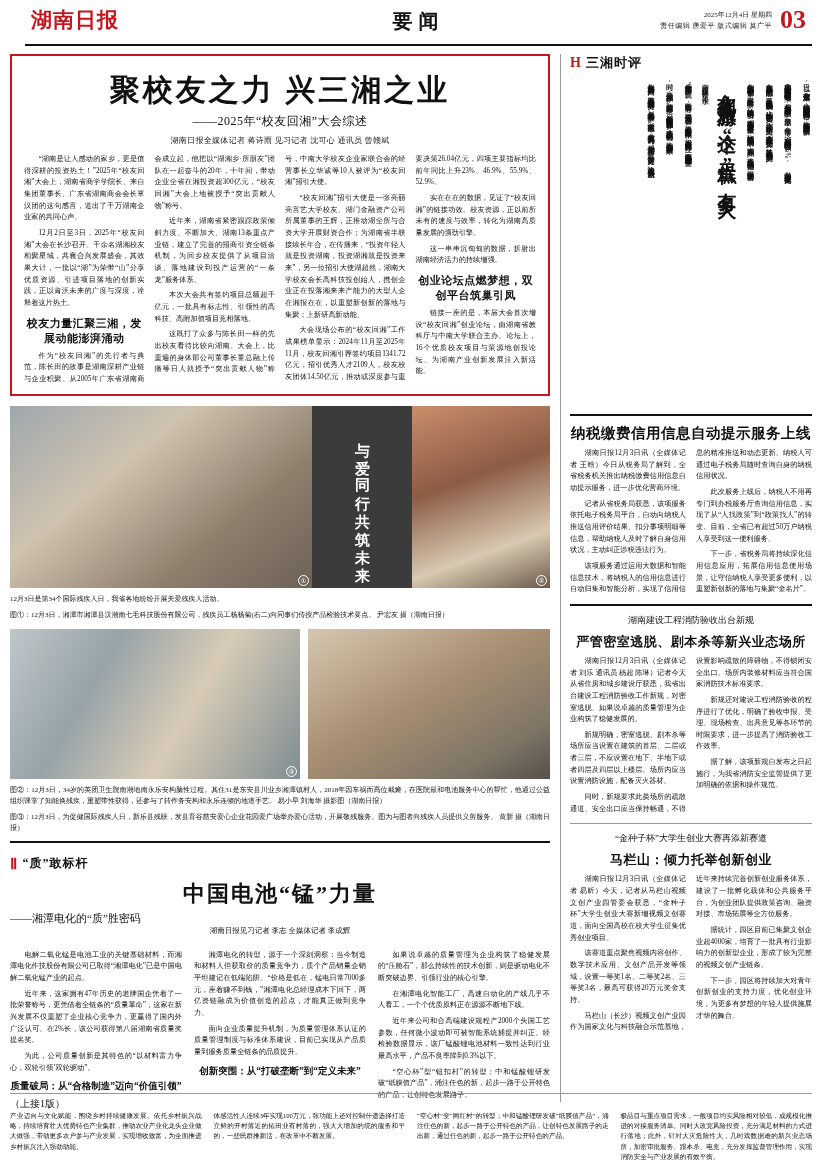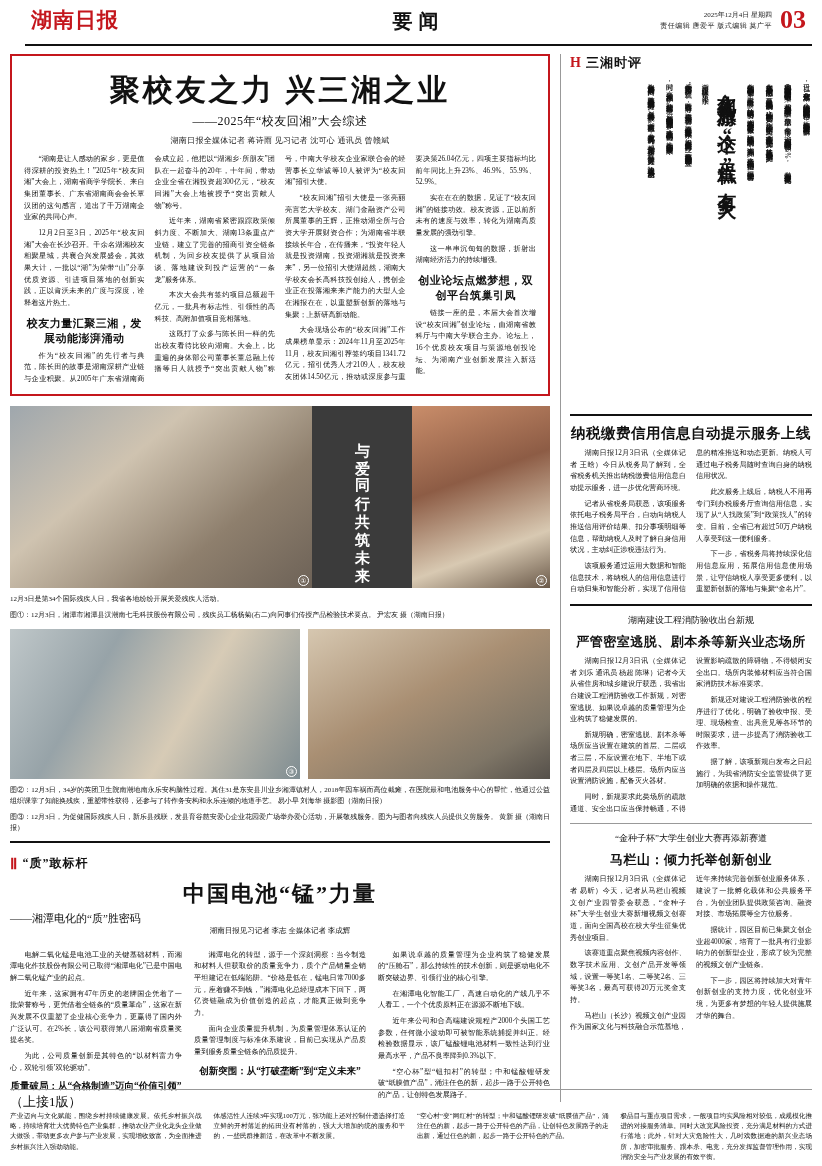--- a/index.html
+++ b/index.html
@@ -129,21 +129,21 @@
   .rc-headline { font-size: 14.5px; font-weight:bold; text-align:center; letter-spacing:.5px; margin:6px 0 5px; }
   .rc-headline.sm { font-size: 13px; }
   .rc-kicker { font-size: 9px; text-align:center; margin-bottom: 4px; }
   .cols2 { column-count: 2; column-gap: 10px; }
 
   
   .footer {
     position:absolute; left:10px; right:10px; bottom: 4px;
   }
   .footer-top { border-top: 1px solid #999; padding-top: 3px; display:flex; gap:10px; }
-  .footer-tag { font-size: 13px; white-space: nowrap; }
+  .footer-tag { font-size: 10px; white-space: nowrap; }
   .footer-cols { display:flex; gap: 12px; font-size: 6.6px; line-height:1.55; text-align: justify; }
   .footer-cols div { flex:1; }
 </style>
 </head>
 <body>
 
 <div class="page">
 
   <div class="masthead">
     <div class="logo">湖南日报</div>

